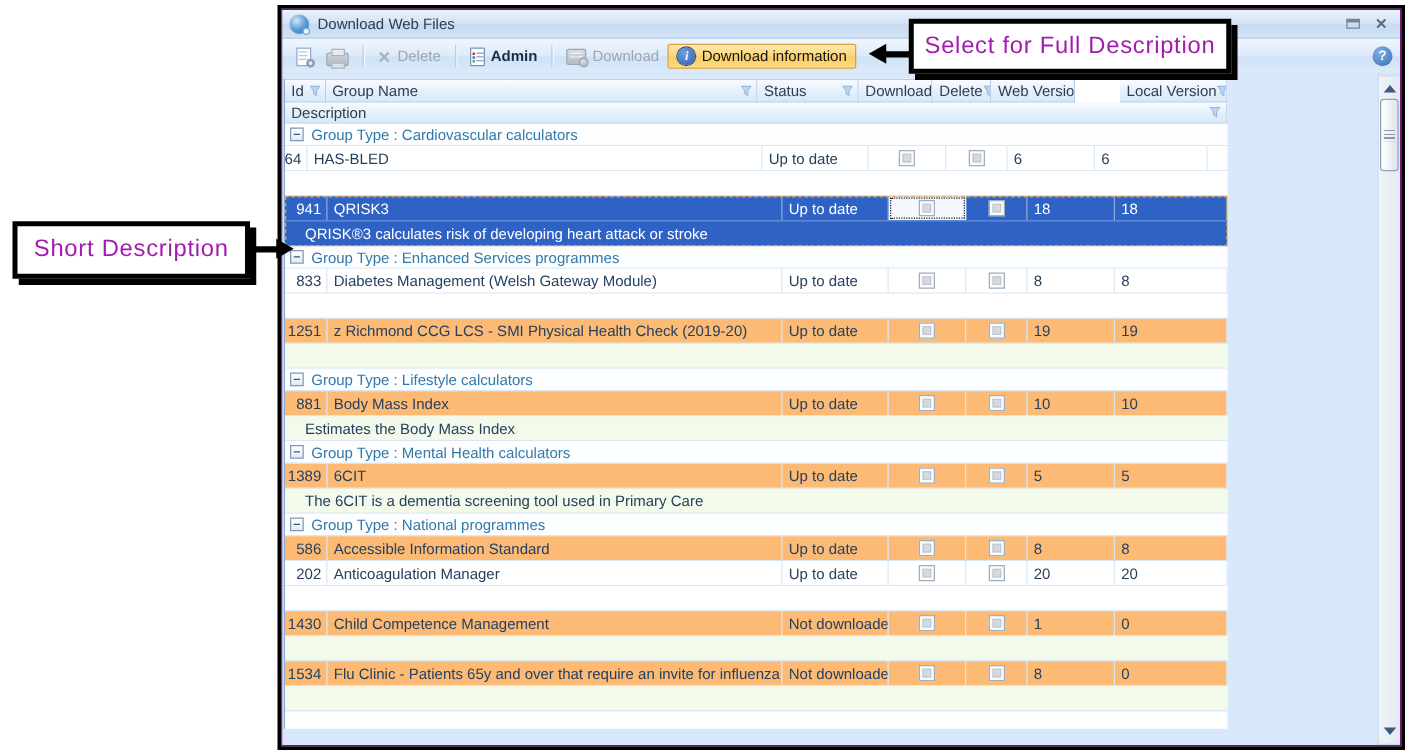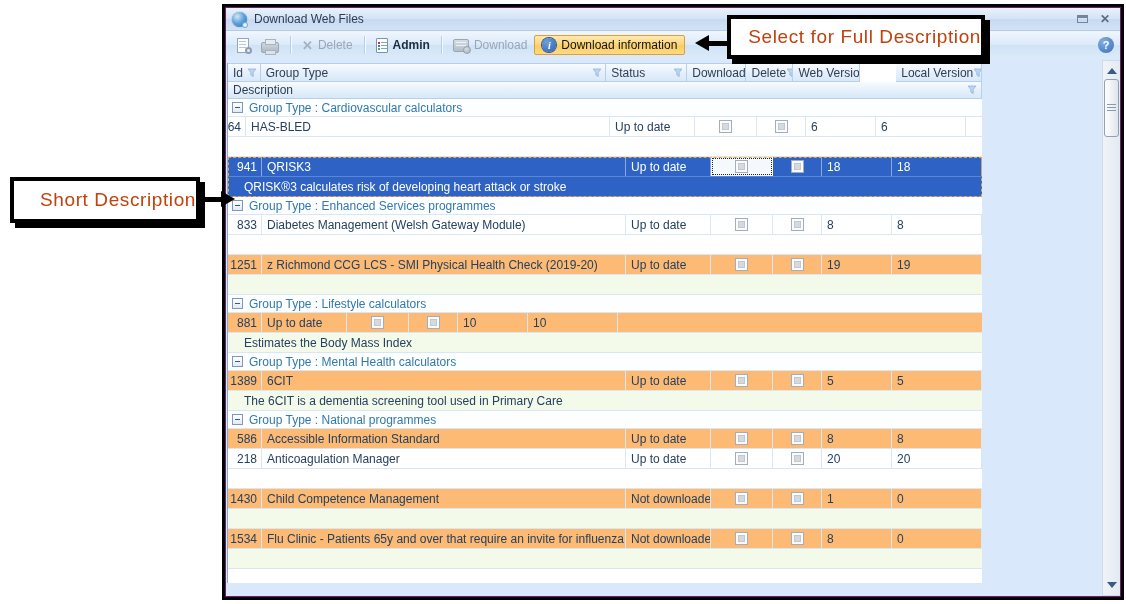--- a/index.html
+++ b/index.html
@@ -117,22 +117,22 @@
   .sb-up{top:3px;}  .sb-down{bottom:3px;}
   .tri-up{width:0;height:0;border-left:5px solid transparent;border-right:5px solid transparent;border-bottom:6px solid #3d5a85;}
   .tri-down{width:0;height:0;border-left:5px solid transparent;border-right:5px solid transparent;border-top:6px solid #3d5a85;}
   .thumb{position:absolute;left:1px;top:18px;width:15px;height:58px;box-sizing:border-box;border-radius:3px;
         border:1px solid #91a0b4;background:linear-gradient(to right,#ffffff,#dfe4ec);
         display:flex;align-items:center;justify-content:center;}
   .grip{width:9px;height:9px;background:repeating-linear-gradient(#8b99ad 0 1px,transparent 1px 3px);}
 
   
   .callout{position:absolute;box-sizing:border-box;background:#fff;border:4px solid #000;
-        box-shadow:5px 5px 0 0 #000;display:flex;align-items:center;justify-content:flex-end;
-        font-size:19px;color:#c2410c;letter-spacing:.6px;z-index:10;}
+        box-shadow:5px 5px 0 0 #000;display:flex;align-items:center;justify-content:center;
+        font-size:19px;color:#a21caf;letter-spacing:.6px;z-index:10;}
   .co-top{left:727px;top:15px;width:258px;height:44px;}
   .co-left{left:10px;top:177px;width:190px;height:46px;}
   .abar{position:absolute;background:#000;height:5px;z-index:10;}
   .ahead{position:absolute;width:0;height:0;z-index:10;}
   .ahead.right{border-left:14px solid #000;border-top:8px solid transparent;border-bottom:8px solid transparent;}
   .ahead.left{border-right:14px solid #000;border-top:8px solid transparent;border-bottom:8px solid transparent;}
 </style>
 </head>
 <body>
 
@@ -184,21 +184,21 @@
     <div class="content">
       <div class="grid">
         <div class="ghead" id="ghead">
             <div class="hcell" style="width: 34px;">
               <span>Id</span>
               <svg class="funnel" width="10" height="10" viewBox="0 0 10 10">
                 <path d="M1.2 1h7.6L6.2 4.6v3.9L3.8 7V4.6z" fill="#bcd6f2" stroke="#8fb4dd" stroke-width="0.8"></path>
               </svg>
             </div>
             <div class="hcell" style="width: 364px;">
-              <span>Group Type</span>
+              <span>Group Name</span>
               <svg class="funnel" width="10" height="10" viewBox="0 0 10 10">
                 <path d="M1.2 1h7.6L6.2 4.6v3.9L3.8 7V4.6z" fill="#bcd6f2" stroke="#8fb4dd" stroke-width="0.8"></path>
               </svg>
             </div>
             <div class="hcell" style="width: 85px;">
               <span>Status</span>
               <svg class="funnel" width="10" height="10" viewBox="0 0 10 10">
                 <path d="M1.2 1h7.6L6.2 4.6v3.9L3.8 7V4.6z" fill="#bcd6f2" stroke="#8fb4dd" stroke-width="0.8"></path>
               </svg>
             </div>
@@ -346,20 +346,23 @@
               <span></span>
             </div>
             <div class="grow">
               <span class="collapse"></span>
               <span class="glabel">Group Type : Lifestyle calculators</span>
             </div>
             <div class="row alt">
               <div class="cell c-id" style="width:34px">
                 <span>881</span>
               </div>
+              <div class="cell " style="width:364px">
+                <span>Body Mass Index</span>
+              </div>
               <div class="cell " style="width:85px">
                 <span>Up to date</span>
               </div>
               <div class="cell c-center" style="width:62px">
                 <span class="cb"></span>
               </div>
               <div class="cell c-center" style="width:49px">
                 <span class="cb"></span>
               </div>
               <div class="cell " style="width:70px">
@@ -424,21 +427,21 @@
               </div>
               <div class="cell " style="width:70px">
                 <span>8</span>
               </div>
               <div class="cell " style="width:90px">
                 <span>8</span>
               </div>
             </div>
             <div class="row">
               <div class="cell c-id" style="width:34px">
-                <span>218</span>
+                <span>202</span>
               </div>
               <div class="cell " style="width:364px">
                 <span>Anticoagulation Manager</span>
               </div>
               <div class="cell " style="width:85px">
                 <span>Up to date</span>
               </div>
               <div class="cell c-center" style="width:62px">
                 <span class="cb"></span>
               </div>

